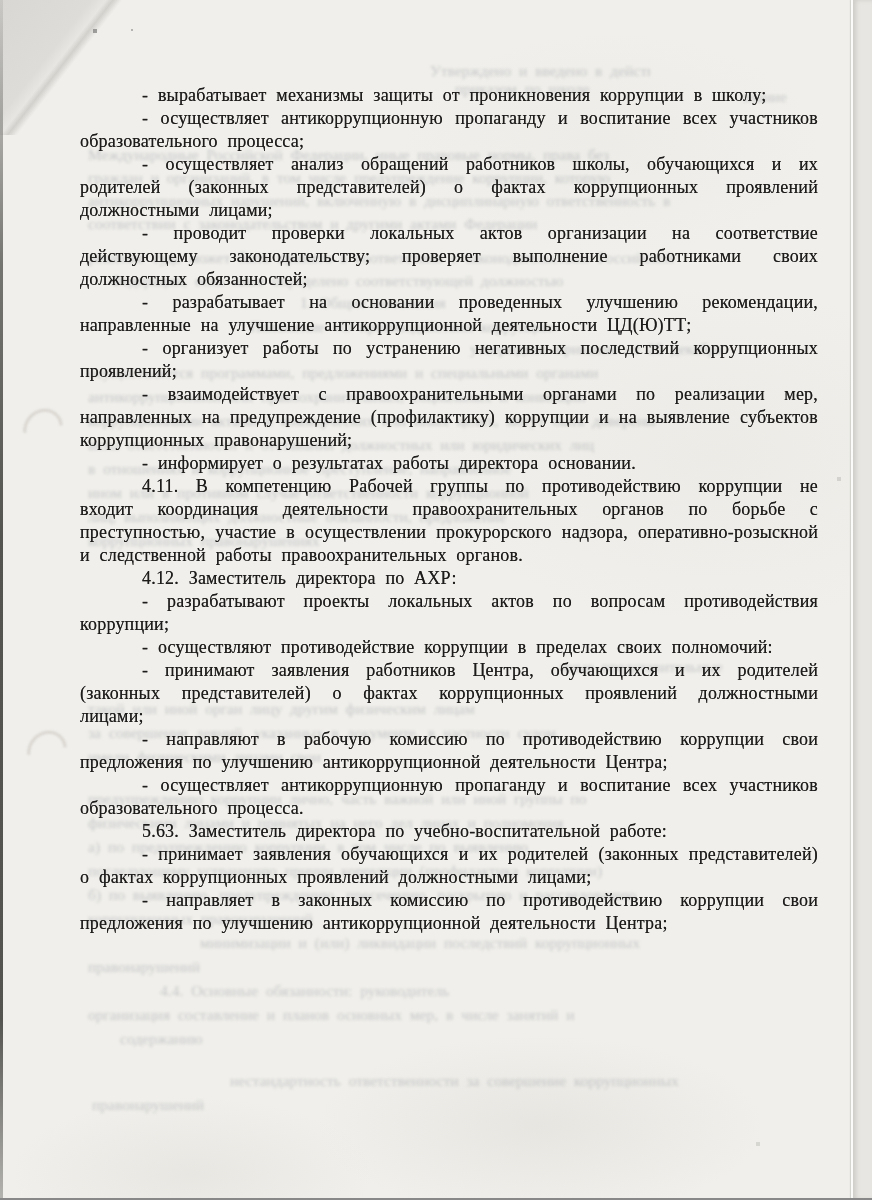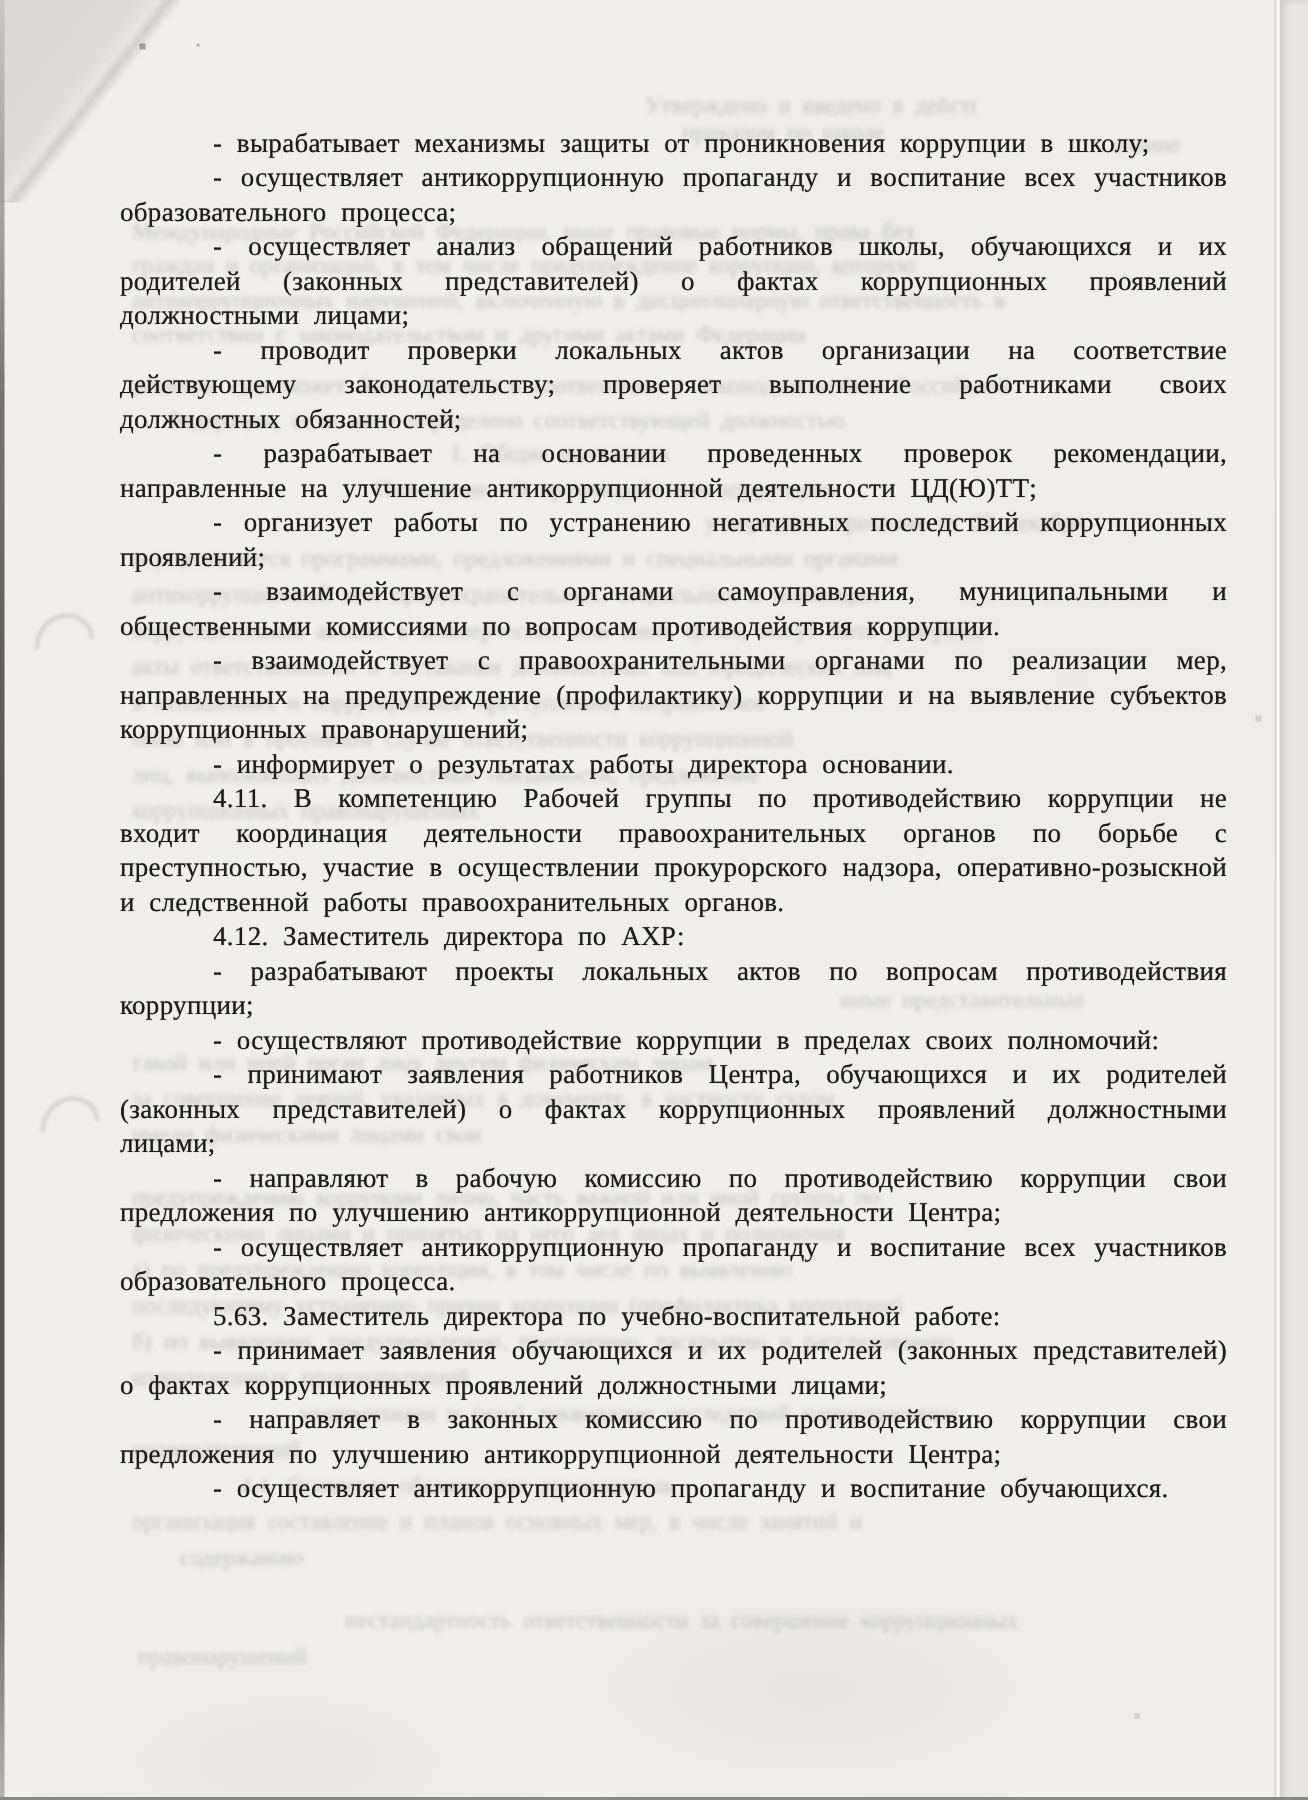--- a/index.html
+++ b/index.html
@@ -117,31 +117,29 @@
   <div class="hole" style="left: 24px; top: 408px;"></div>
       <div class="hole" style="left: 28px; top: 730px;"></div>
     </div>
 
   <div class="textblock">
 
   <p>- вырабатывает механизмы защиты от проникновения коррупции в школу;</p>
       <p>- осуществляет антикоррупционную пропаганду и воспитание всех участников образовательного процесса;</p>
       <p>- осуществляет анализ обращений работников школы, обучающихся и их родителей (законных представителей) о фактах коррупционных проявлений должностными лицами;</p>
       <p>- проводит проверки локальных актов организации на соответствие действующему законодательству; проверяет выполнение работниками своих должностных обязанностей;</p>
-      <p>- разрабатывает на основании проведенных проверок рекомендации, направленные на улучшение антикоррупционной деятельности ЦД(Ю)ТТ;</p>
+      <p>- разрабатывает на основании проведенных улучшению рекомендации, направленные на улучшение антикоррупционной деятельности ЦД(Ю)ТТ;</p>
       <p>- организует работы по устранению негативных последствий коррупционных проявлений;</p>
-      <p>- взаимодействует с органами самоуправления, муниципальными и общественными комиссиями по вопросам противодействия коррупции.</p>
       <p>- взаимодействует с правоохранительными органами по реализации мер, направленных на предупреждение (профилактику) коррупции и на выявление субъектов коррупционных правонарушений;</p>
       <p>- информирует о результатах работы директора основании.</p>
       <p>4.11. В компетенцию Рабочей группы по противодействию коррупции не входит координация деятельности правоохранительных органов по борьбе с преступностью, участие в осуществлении прокурорского надзора, оперативно-розыскной и следственной работы правоохранительных органов.</p>
       <p>4.12. Заместитель директора по АХР:</p>
       <p>- разрабатывают проекты локальных актов по вопросам противодействия коррупции;</p>
       <p>- осуществляют противодействие коррупции в пределах своих полномочий:</p>
       <p>- принимают заявления работников Центра, обучающихся и их родителей (законных представителей) о фактах коррупционных проявлений должностными лицами;</p>
       <p>- направляют в рабочую комиссию по противодействию коррупции свои предложения по улучшению антикоррупционной деятельности Центра;</p>
       <p>- осуществляет антикоррупционную пропаганду и воспитание всех участников образовательного процесса.</p>
       <p>5.63. Заместитель директора по учебно-воспитательной работе:</p>
       <p>- принимает заявления обучающихся и их родителей (законных представителей) о фактах коррупционных проявлений должностными лицами;</p>
       <p>- направляет в законных комиссию по противодействию коррупции свои предложения по улучшению антикоррупционной деятельности Центра;</p>
-      <p>- осуществляет антикоррупционную пропаганду и воспитание обучающихся.</p>
     </div>
 
 </div>
 
 </body></html>

